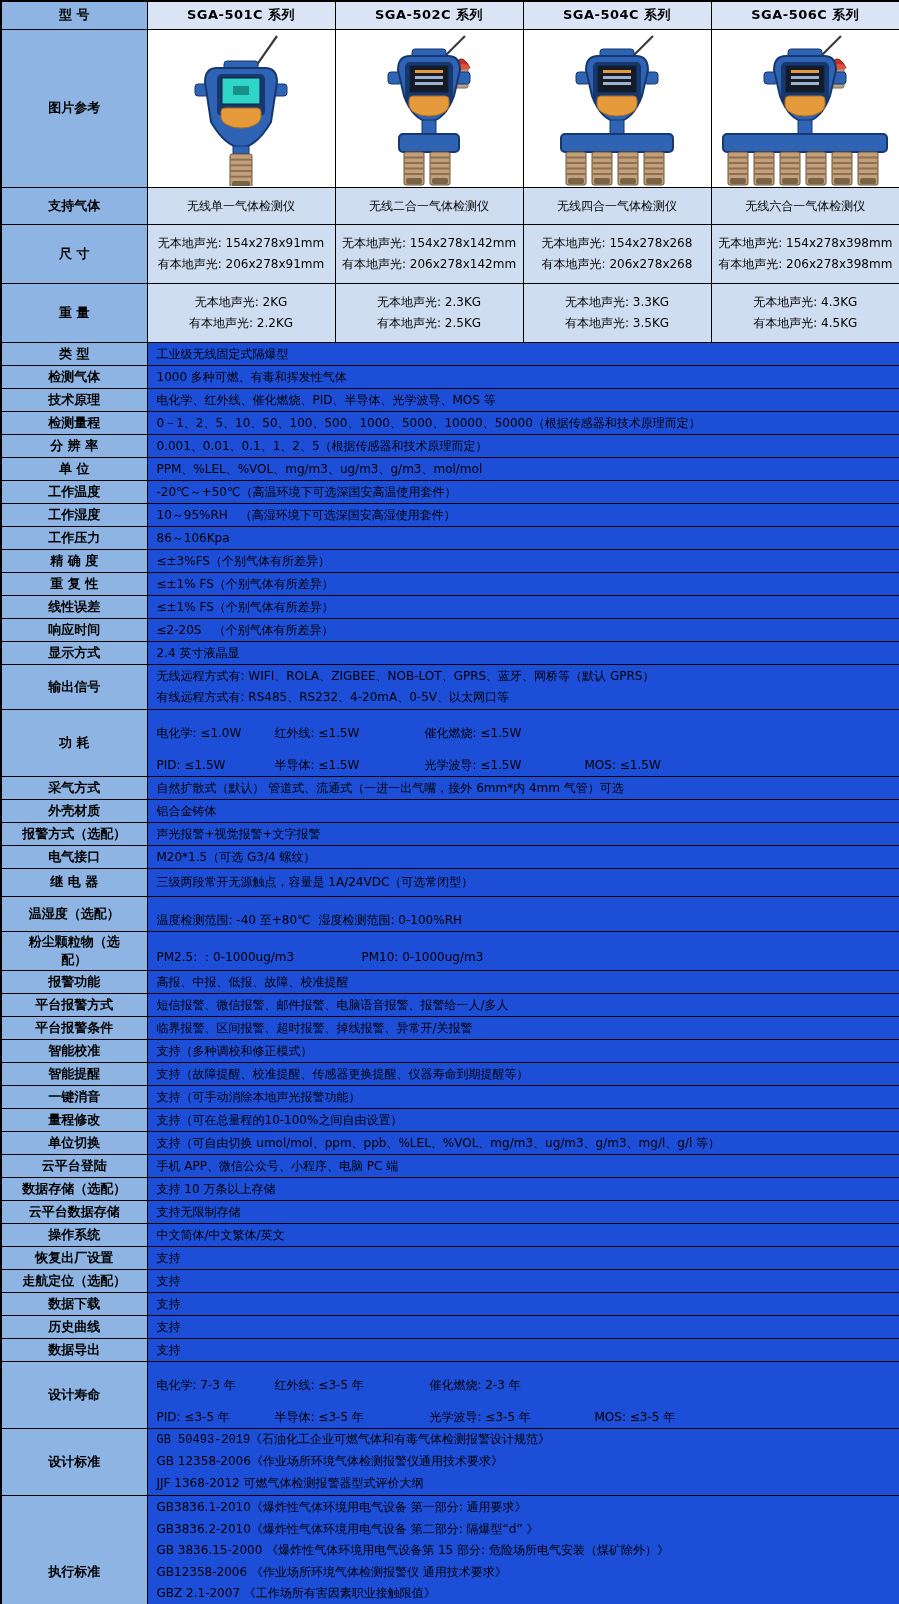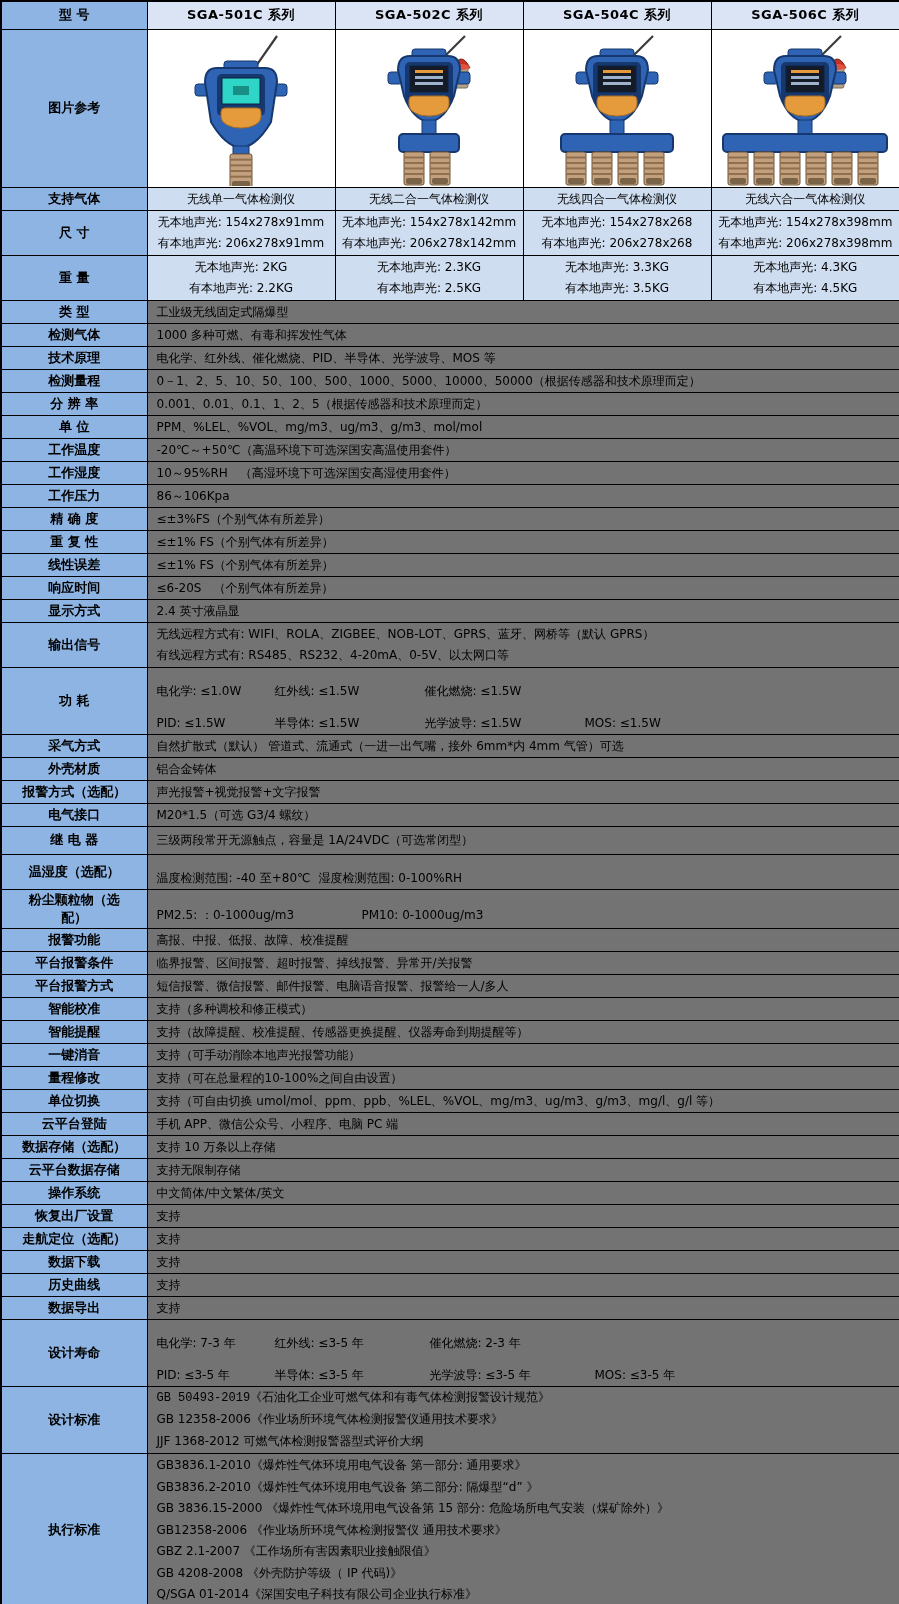--- a/index.html
+++ b/index.html
@@ -1,22 +1,22 @@
 <!DOCTYPE html>
 <html><head>
 <meta charset="utf-8">
 <style>
   html,body{margin:0;padding:0;background:#fff;}
   body{width:899px;font-family:"DejaVu Sans","Liberation Sans",sans-serif;color:#000;}
   table{border-collapse:collapse;table-layout:fixed;width:899px;border:2px solid #000;}
   td,th{border:1px solid #000;overflow:hidden;vertical-align:middle;}
   th.lab, td.lab{background:#8db4e2;font-weight:bold;text-align:center;font-size:13px;padding:1px 16px;}
   th.mh{background:#dae4f4;font-weight:bold;text-align:center;font-size:13px;letter-spacing:.5px;}
-  td.val{background:#737373;font-size:12px;padding:1px 9px;text-align:left;}
-  td.cell{background:#cfddf1;font-size:12px;text-align:center;padding:1px 2px;}
+  td.val{background:#1d4ed8;font-size:12px;padding:1px 9px;text-align:left;}
+  td.cell{background:#cfddf1;font-size:12px;text-align:center;padding:8px 2px;}
   td.imgc{background:#ffffff;text-align:center;padding:0;}
   .line{line-height:20px;white-space:nowrap;}
   .seg{display:inline-block;white-space:nowrap;margin-top:12px;}
   .two .line{line-height:21px;}
   svg{display:block;margin:0 auto;}
 </style>
 </head>
 <body>
 
 <table>
@@ -304,21 +304,21 @@
       </tr>
       <tr style="height: 21px;">
         <td class="lab">线性误差</td>
         <td class="val" colspan="4">
           <div class="line">≤±1% FS（个别气体有所差异）</div>
         </td>
       </tr>
       <tr style="height: 21px;">
         <td class="lab">响应时间</td>
         <td class="val" colspan="4">
-          <div class="line">≤6-20S　（个别气体有所差异）</div>
+          <div class="line">≤2-20S　（个别气体有所差异）</div>
         </td>
       </tr>
       <tr style="height: 21px;">
         <td class="lab">显示方式</td>
         <td class="val" colspan="4">
           <div class="line">2.4 英寸液晶显</div>
         </td>
       </tr>
       <tr style="height: 43px;">
         <td class="lab">输出信号</td>
@@ -376,29 +376,29 @@
           <div class="line"><span class="seg" style="width: 205px;">PM2.5: ：0-1000ug/m3</span><span class="seg">PM10: 0-1000ug/m3</span></div>
         </td>
       </tr>
       <tr style="height: 21px;">
         <td class="lab">报警功能</td>
         <td class="val" colspan="4">
           <div class="line">高报、中报、低报、故障、校准提醒</div>
         </td>
       </tr>
       <tr style="height: 21px;">
+        <td class="lab">平台报警方式</td>
+        <td class="val" colspan="4">
+          <div class="line">短信报警、微信报警、邮件报警、电脑语音报警、报警给一人/多人</div>
+        </td>
+      </tr>
+      <tr style="height: 21px;">
         <td class="lab">平台报警条件</td>
         <td class="val" colspan="4">
           <div class="line">临界报警、区间报警、超时报警、掉线报警、异常开/关报警</div>
-        </td>
-      </tr>
-      <tr style="height: 21px;">
-        <td class="lab">平台报警方式</td>
-        <td class="val" colspan="4">
-          <div class="line">短信报警、微信报警、邮件报警、电脑语音报警、报警给一人/多人</div>
         </td>
       </tr>
       <tr style="height: 21px;">
         <td class="lab">智能校准</td>
         <td class="val" colspan="4">
           <div class="line">支持（多种调校和修正模式）</div>
         </td>
       </tr>
       <tr style="height: 21px;">
         <td class="lab">智能提醒</td>

